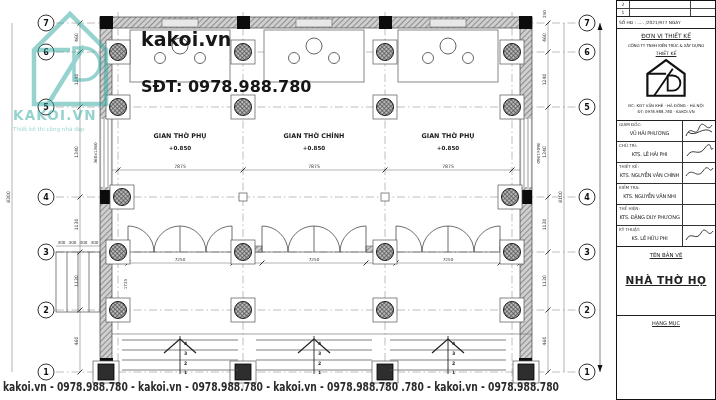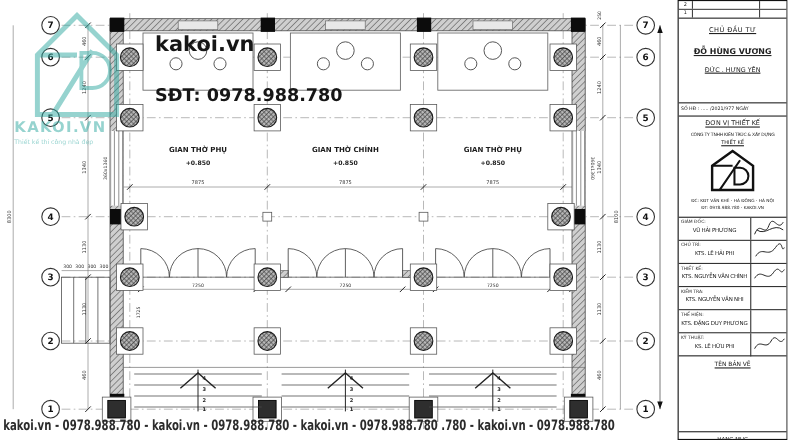--- a/index.html
+++ b/index.html
@@ -325,25 +325,20 @@
         <div class="c1">2</div>
         <div class="c2"></div>
         <div class="c3"></div>
       </div>
     <div class="revrow">
         <div class="c1">1</div>
         <div class="c2"></div>
         <div class="c3"></div>
       </div>
   </div>
-  <div class="sec" style="height:70px;">
-    <div class="cl-label">CHỦ ĐẦU TƯ</div>
-    <div class="cl-name">ĐỖ HÙNG VƯƠNG</div>
-    <div class="cl-addr">ĐỨC . HƯNG YÊN</div>
-  </div>
   <div class="sec" style="height:12px;">
     <div class="contract">SỐ HĐ : ..... /2021/977 NGÀY</div>
   </div>
   <div class="sec" style="height:88px;">
     <div class="unit-label">ĐƠN VỊ THIẾT KẾ</div>
     <div class="company">CÔNG TY TNHH KIẾN TRÚC &amp; XÂY DỰNG</div>
     <div class="company2">THIẾT KẾ</div>
     <div class="logo-wrap">
       <svg width="44" height="40" viewBox="0 0 52 46">
         <path d="M4 18 L26 2 L48 18 V44 H4 Z" fill="none" stroke="#111" stroke-width="2.6"></path>
@@ -401,18 +396,19 @@
           <div class="role">KỸ THUẬT:</div>
           <div class="sname">KS. LÊ HỮU PHI</div>
         </div>
       <div class="staff-sig"><svg width="32" height="20" viewBox="0 0 32 20">
             <path d="M3 14 C8 4 13 16 18 7 S25 13 30 5" fill="none" stroke="#222" stroke-width="0.9"></path>
           </svg></div>
     </div>
   </div>
   <div class="sec" style="height:64px;">
     <div class="sh-label">TÊN BẢN VẼ</div>
+    <div class="sh-name">NHÀ THỜ HỌ</div>
   </div>
   <div style="height:20px;">
     <div class="it1">HẠNG MỤC</div>
 
   </div>
 </div>
 
 </body></html>

